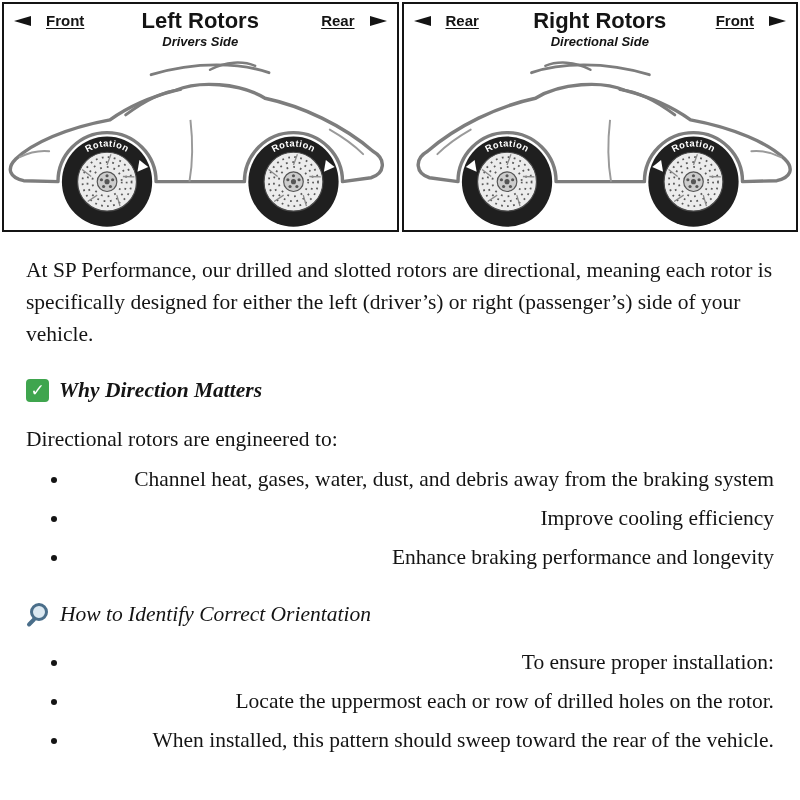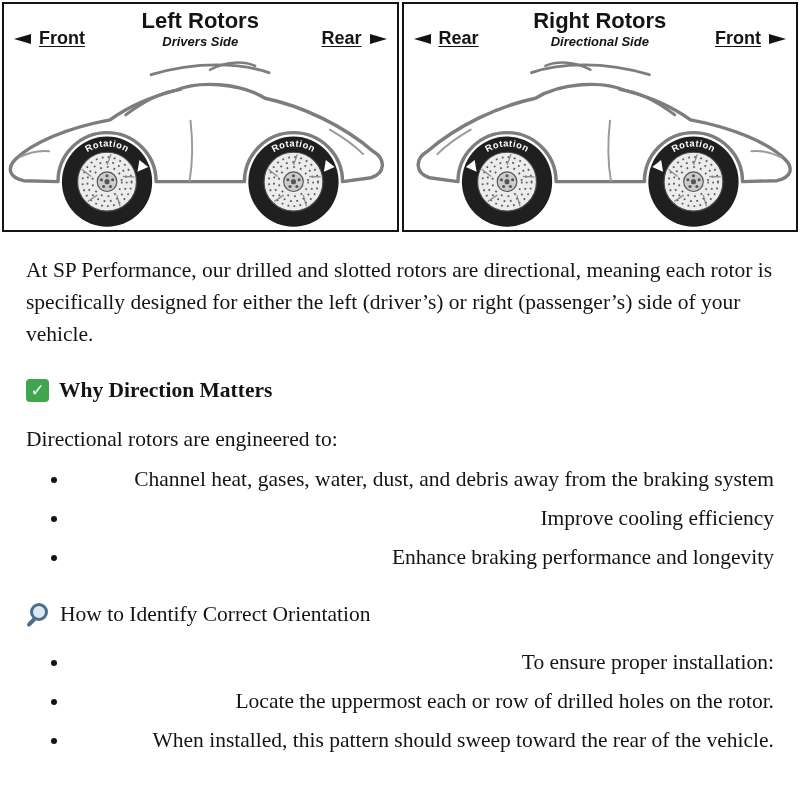--- a/index.html
+++ b/index.html
@@ -14,24 +14,24 @@
   .diagram { display:flex; gap:3px; padding:2px 2px 0 2px; box-sizing:border-box; }
   .panel {
     flex:1;
     border:2px solid #141414;
     background:#ffffff;
     box-sizing:border-box;
     overflow:hidden;
   }
   .panel-header { position:relative; height:50px; padding-top:5px; }
   .dir {
-    position:absolute; top:24px;
-    display:flex; align-items:center; gap:8px;
-    font-family:"Liberation Sans", sans-serif;
-    font-weight:bold; font-size:18px; color:#141414;
+    position:absolute; top:8px;
+    display:flex; align-items:center; gap:15px;
+    font-family:"Liberation Sans", sans-serif;
+    font-weight:bold; font-size:15px; color:#141414;
   }
   .dir .lbl { text-decoration:underline; text-underline-offset:2px; }
   .dir.left { left:10px; }
   .dir.right { right:10px; }
   .tri-left  { width:0; height:0; border-top:5px solid transparent; border-bottom:5px solid transparent; border-right:17px solid #141414; }
   .tri-right { width:0; height:0; border-top:5px solid transparent; border-bottom:5px solid transparent; border-left:17px solid #141414; }
   .panel-title {
     text-align:center;
     font-family:"Liberation Sans", sans-serif;
     font-weight:bold; font-size:22px; line-height:1.05;
@@ -46,21 +46,21 @@
     font-family:"Liberation Sans", sans-serif;
     font-size:9.5px; font-weight:bold; fill:#ffffff;
     text-anchor:middle; letter-spacing:0.5px;
   }
 
   
   .content { padding:10px 26px 34px 26px; font-size:21.5px; line-height:1.5; }
   .intro { margin:12px 0 20px 0; }
   .sec-heading {
     display:flex; align-items:center; gap:10px;
-    font-size:21.5px; font-weight:bold; margin:24px 0 16px 0;
+    font-size:21.5px; font-weight:bold; margin:24px 0 16px 0;font-style:italic;
   }
   .sec-heading.regular { font-weight:normal; }
   .lead { margin:0 0 8px 0; }
   ul.bullets { margin:8px 0 20px 0; padding-left:44px;text-align:right; }
   ul.bullets li { margin:7px 0; }
 
   
   .check-icon {
     width:23px; height:23px; border-radius:4px;
     background:#3fa54e; flex:0 0 auto;

